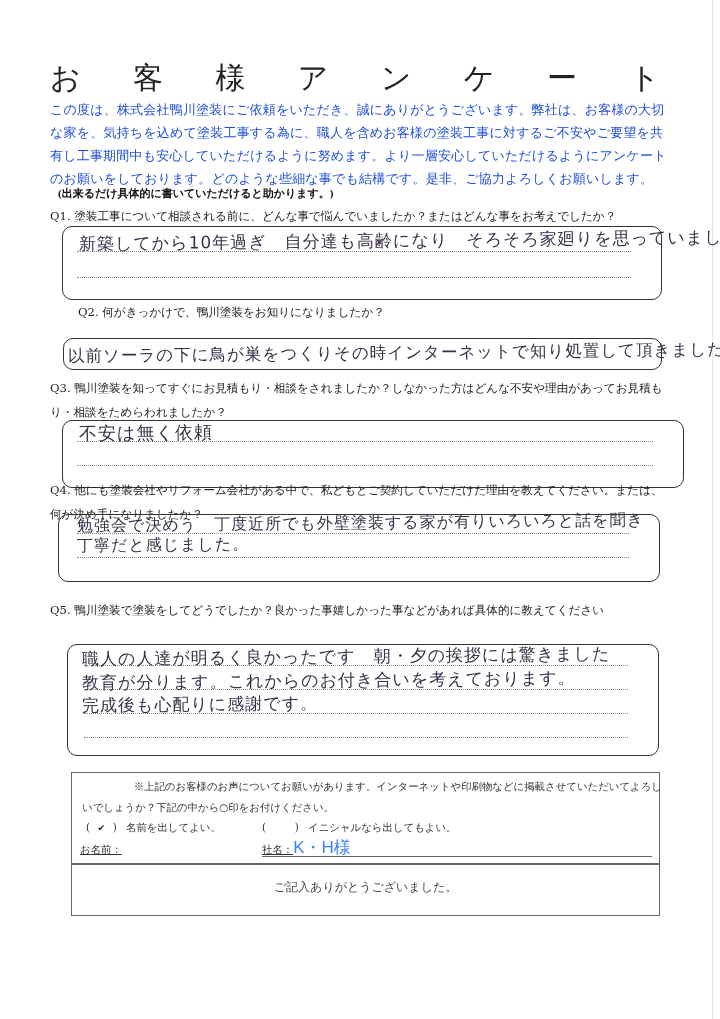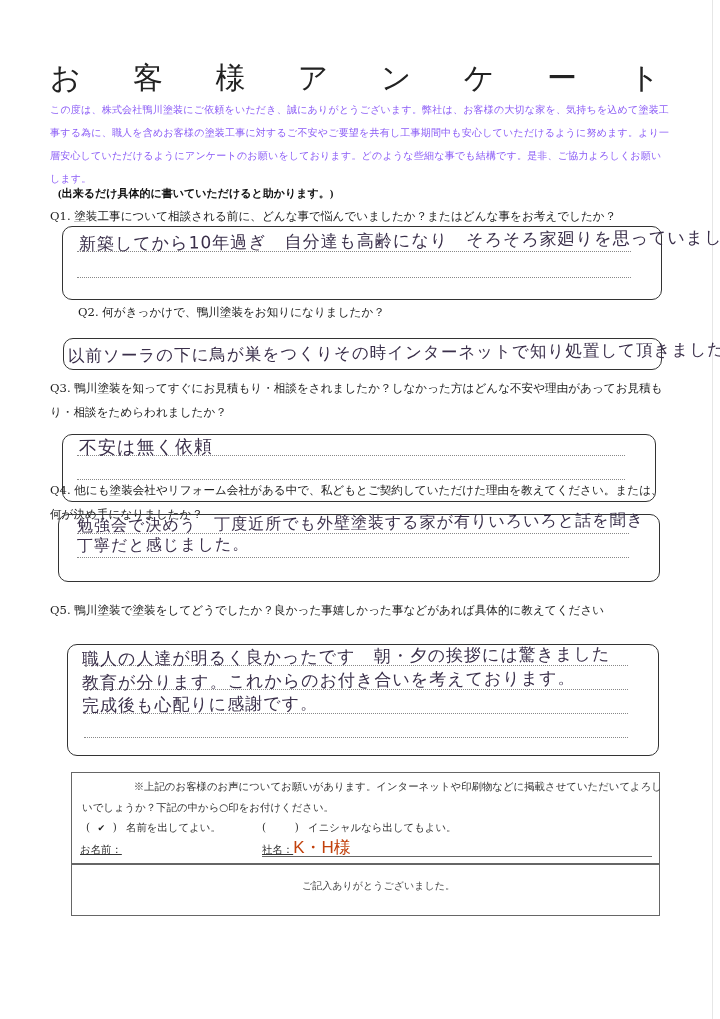--- a/index.html
+++ b/index.html
@@ -8,21 +8,21 @@
     font-family: "DejaVu Serif", serif; color: #1a1a1a;
   }
   .edge-line { position: absolute; left: 712px; top: 0; width: 1px; height: 1019px; background: #e6e6e6; }
   .title {
     position: absolute; left: 50px; top: 58px; width: 610px;
     display: flex; justify-content: space-between; font-size: 30px; font-weight: normal;
     font-family: "DejaVu Serif", serif; color: #222;
   }
   .intro {
     position: absolute; left: 50px; top: 98px; width: 620px;
-    font-family: "DejaVu Sans", sans-serif; font-size: 10px; line-height: 23px; color: #8b5cf6; letter-spacing: 0.2px;
+    font-family: "DejaVu Sans", sans-serif; font-size: 13px; line-height: 23px; color: #1d4ed8; letter-spacing: 0.2px;
   }
   .note {
     position: absolute; left: 58px; top: 186px;
     font-family: Liberation Serif, serif; font-size: 11px; font-weight: bold; color: #111;
   }
   .q {
     position: absolute; left: 50px; width: 620px;
     font-family: "DejaVu Serif", serif; font-size: 11.6px; line-height: 24px; color: #222;
   }
   .box {
@@ -40,26 +40,26 @@
     position: absolute; left: 71px; top: 772px; width: 587px; height: 90px;
     border: 1px solid #666;
   }
   .pub-text {
     position: absolute; left: 82px; width: 580px; font-family: "DejaVu Serif", serif; font-size: 10.4px; color: #333;
   }
   .thanks-box {
     position: absolute; left: 71px; top: 864px; width: 587px; height: 50px; border: 1px solid #666;
   }
   .thanks-text {
-    position: absolute; left: 13px; top: 14px; width: 587px; text-align: center;
-    font-family: "DejaVu Serif", serif; font-size: 10px; color: #444;
+    position: absolute; left: 0; top: 14px; width: 587px; text-align: center;
+    font-family: "DejaVu Serif", serif; font-size: 12px; color: #444;
   }
   .underline { text-decoration: underline; }
   .name-line { position: absolute; left: 262px; top: 856px; width: 390px; height: 0; border-top: 1px solid #666; }
-  .name-value { font-family: "Liberation Sans", sans-serif; font-size: 17px; color: #c2410c; font-weight: normal; }
+  .name-value { font-family: "Liberation Sans", sans-serif; font-size: 17px; color: #3b82f6; font-weight: normal; }
 </style>
 </head>
 <body>
 
 <div class="edge-line"></div>
 
 <div class="title">
   <span>お</span>
   <span>客</span>
   <span>様</span>
@@ -79,21 +79,21 @@
   <div class="dots" style="left:14px; right:30px; top:50px;"></div>
   <div class="hw" style="left:16px; top:2px; font-size:17px;">新築してから10年過ぎ　自分達も高齢になり　そろそろ家廻りを思っていました。</div>
 </div>
 
 <div class="q" style="top:300px;margin-left:28px;">Q2. 何がきっかけで、鴨川塗装をお知りになりましたか？</div>
 <div class="box" style="left:63px; top:338px; width:597px; height:30px;">
   <div class="hw" style="left:4px; top:3px; font-size:16.5px;">以前ソーラの下に鳥が巣をつくりその時インターネットで知り処置して頂きました。</div>
 </div>
 
 <div class="q" style="top:376px;">Q3. 鴨川塗装を知ってすぐにお見積もり・相談をされましたか？しなかった方はどんな不安や理由があってお見積もり・相談をためらわれましたか？</div>
-<div class="box" style="left:62px; top:434px; width:592px; height:66px;">
+<div class="box" style="left:62px; top:420px; width:592px; height:66px;padding-left:28px;">
   <div class="dots" style="left:14px; right:30px; top:20px;"></div>
   <div class="dots" style="left:14px; right:30px; top:44px;"></div>
   <div class="hw" style="left:16px; top:0px; font-size:18px;">不安は無く依頼</div>
 </div>
 
 <div class="q" style="top:478px;">Q4. 他にも塗装会社やリフォーム会社がある中で、私どもとご契約していただけた理由を教えてください。または、何が決め手になりましたか？</div>
 <div class="box" style="left:58px; top:514px; width:600px; height:66px;">
   <div class="dots" style="left:18px; right:30px; top:18px;"></div>
   <div class="dots" style="left:18px; right:30px; top:42px;"></div>
   <div class="hw" style="left:18px; top:-2px; font-size:16px;">勉強会で決めう　丁度近所でも外壁塗装する家が有りいろいろと話を聞き</div>

